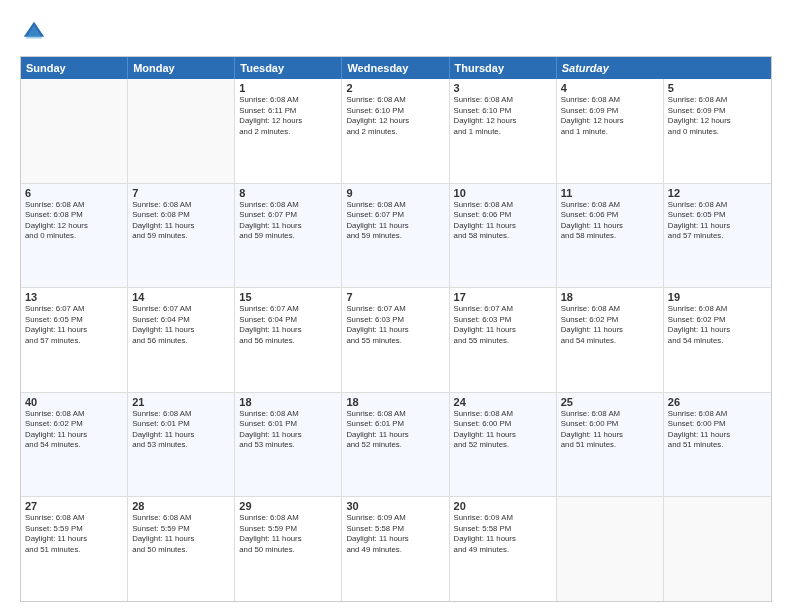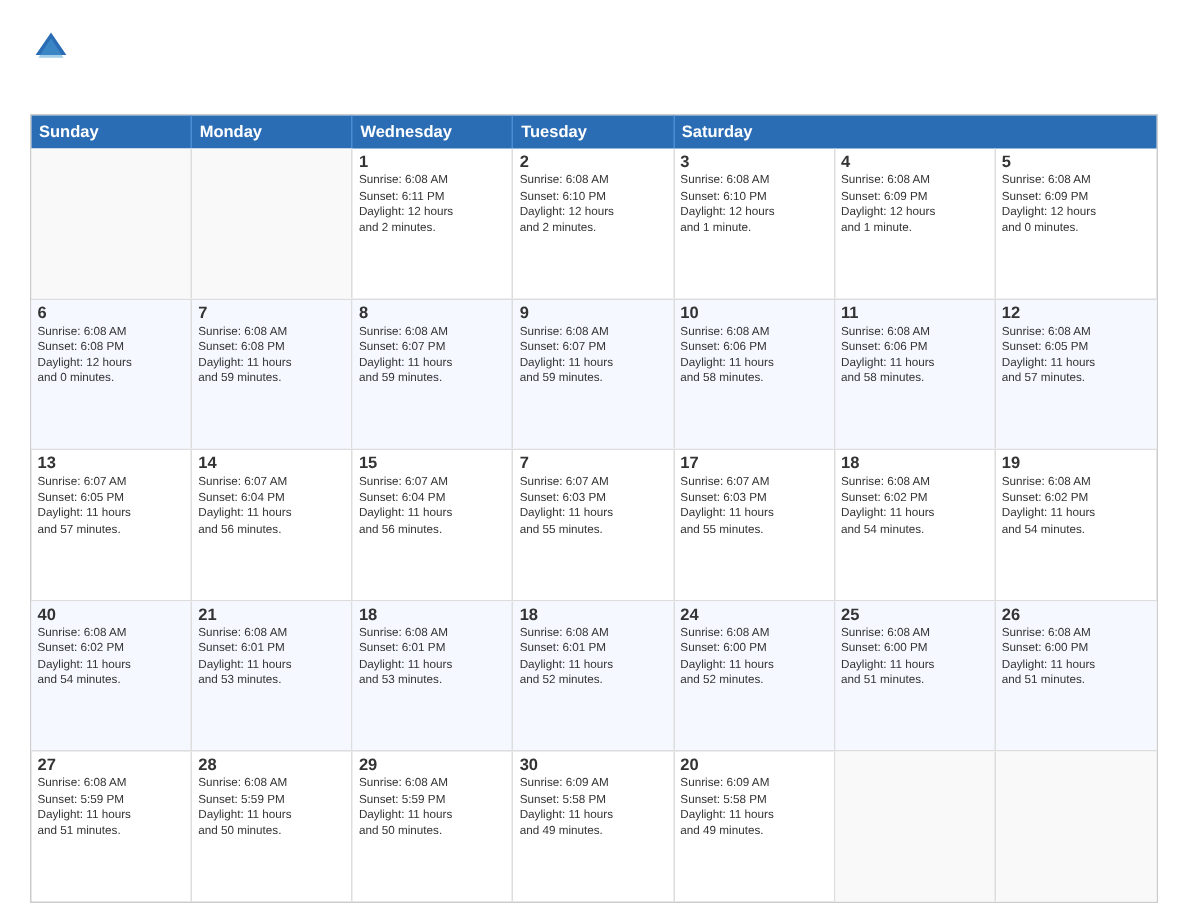--- a/index.html
+++ b/index.html
@@ -9,21 +9,20 @@
       font-family: Arial, sans-serif;
       background: #fff;
       overflow: hidden;
     }
     .page {
       width: 792px;
       height: 612px;
       padding: 18px 20px 10px 20px;
       display: flex;
       flex-direction: column;
-      gap: 20px;
     }
     .header {
       display: flex;
       justify-content: space-between;
       align-items: flex-start;
       margin-bottom: 10px;
     }
     .logo {
       display: flex;
       align-items: center;
@@ -65,21 +64,21 @@
       background: #2a6db5;
     }
     .cal-header-cell {
       color: #fff;
       font-size: 11px;
       font-weight: bold;
       padding: 5px 5px;
       text-align: left;
       border-right: 1px solid #4a8dd5;
     }
-    .cal-header-cell:last-child { border-right: none; }
+    .cal-header-cell:last-child { border-right: none; font-style: italic; }
     .cal-body {
       flex: 1;
       display: flex;
       flex-direction: column;
     }
     .cal-row {
       display: grid;
       grid-template-columns: repeat(7, 1fr);
       flex: 1;
       border-bottom: 1px solid #ddd;
@@ -129,22 +128,23 @@
     <div class="title-block">
       <div class="month-title"></div>
       <div class="location"></div>
     </div>
   </div>
 
   <div class="calendar">
     <div class="cal-header">
     <div class="cal-header-cell">Sunday</div>
         <div class="cal-header-cell">Monday</div>
+        <div class="cal-header-cell">Tuesday</div>
         <div class="cal-header-cell">Wednesday</div>
-        <div class="cal-header-cell">Tuesday</div>
+        <div class="cal-header-cell">Thursday</div>
         <div class="cal-header-cell">Saturday</div>
       </div>
     <div class="cal-body">
     <div class="cal-row">
           <div class="cal-cell empty"></div>
           <div class="cal-cell empty"></div>
           <div class="cal-cell">
             <span class="day-num">1</span>
             <div class="cell-info">Sunrise: 6:08 AM<br>Sunset: 6:11 PM<br>Daylight: 12 hours<br>and 2 minutes.</div>
           </div>

